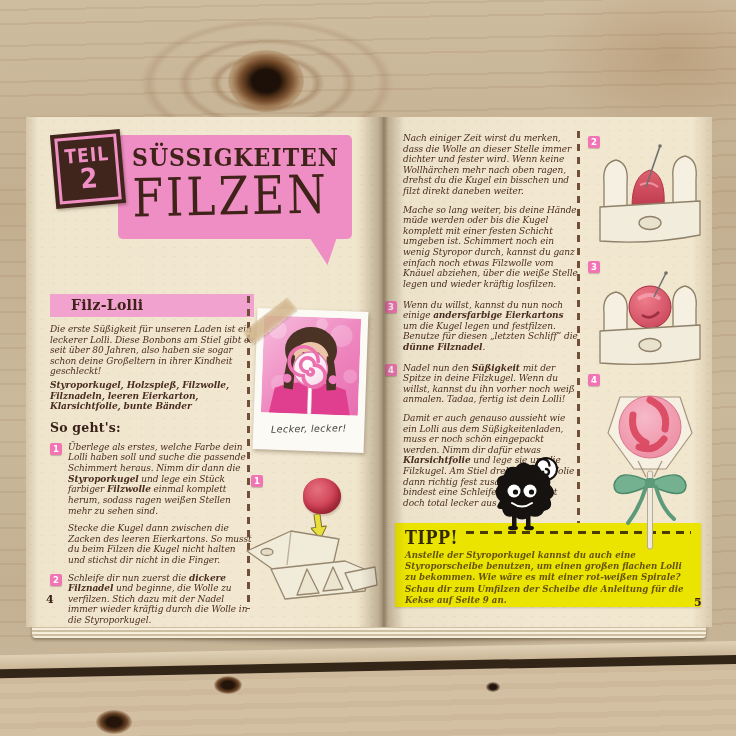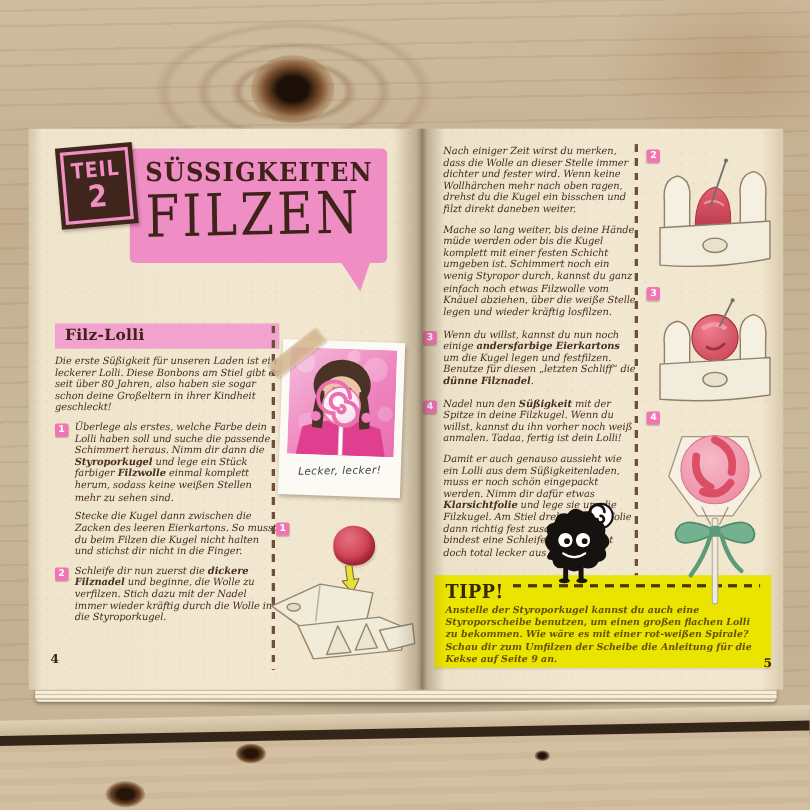--- a/index.html
+++ b/index.html
@@ -47,21 +47,21 @@
   
   .teil-badge{left:27px;top:15px;width:70px;height:74px;background:#40251c;transform:rotate(-5deg);
      box-shadow:1px 2px 3px rgba(40,20,8,.3);display:flex;align-items:center;justify-content:center;z-index:4;}
   .teil-inner{width:56px;height:60px;border:3px solid #ef8fc3;display:flex;flex-direction:column;align-items:center;justify-content:center;color:#ef8fc3;font-family:"DejaVu Sans",sans-serif;font-weight:700;}
   .teil-l1{font-size:17px;letter-spacing:1px;line-height:1;transform:scaleY(1.15);}
   .teil-l2{font-size:25px;line-height:1;margin-top:2px;transform:scaleY(1.1);}
   .bubble{left:92px;top:18px;width:234px;height:104px;background:#ee8ec4;border-radius:5px;padding:8px 0 0 14px;box-sizing:border-box;z-index:3;}
   .bubble-tail{left:277px;top:120px;width:34px;height:28px;background:#ee8ec4;clip-path:polygon(18% 0,100% 0,72% 100%);z-index:3;}
   .title1{font-size:22px;font-weight:700;letter-spacing:1px;color:#3f2318;transform:scaleY(1.08);transform-origin:left top;}
   .title2{font-size:44px;font-weight:400;letter-spacing:3px;color:#3f2318;line-height:1;margin-top:3px;transform:scaleY(1.2) rotate(-1deg);transform-origin:left top;}
-  .filz-bar{background:#f2a2cf;height:23px;line-height:23px;padding-left:9px;font-size:14px;font-weight:700;color:#3f2318;letter-spacing:.3px;}
+  .filz-bar{background:#f2a2cf;height:23px;line-height:23px;padding-left:21px;font-size:14px;font-weight:700;color:#3f2318;letter-spacing:.3px;}
   .lcol{left:24px;top:177px;width:204px;color:#4a2c20;}
   .body-txt{font-style:italic;font-size:9px;line-height:1.18;letter-spacing:-0.1px;}
   .body-txt b{font-weight:700;}
   .intro{margin-top:7px;font-weight:500;}
   .hdr{font-size:12.5px;font-weight:700;color:#3a2118;margin-top:8px;letter-spacing:.2px;}
   .materials{margin-top:3px;font-weight:700;}
   .lstep{display:flex;gap:6px;margin-top:7px;}
   .subpara{margin-left:18px;margin-top:7px;}
   .num-badge{flex-shrink:0;width:12px;height:12px;background:#f175b5;color:#fff;
      font-family:"DejaVu Sans",sans-serif;font-weight:700;font-size:8.5px;line-height:12px;text-align:center;
@@ -136,23 +136,25 @@
     <div class="abs teil-badge">
       <div class="teil-inner">
         <div class="teil-l1">TEIL</div>
         <div class="teil-l2">2</div>
       </div>
     </div>
 
     <div class="abs lcol">
       <div class="filz-bar">Filz-Lolli</div>
       <div class="body-txt intro">Die erste Süßigkeit für unseren Laden ist ein leckerer Lolli. Diese Bonbons am Stiel gibt es seit über 80 Jahren, also haben sie sogar schon deine Großeltern in ihrer Kindheit geschleckt!</div>
+      <div class="body-txt materials">Styroporkugel, Holzspieß, Filzwolle, Filznadeln, leeren Eierkarton, Klarsichtfolie, bunte Bänder</div>
+      <div class="hdr">So geht's:</div>
       <div class="lstep">
         <div class="num-badge">1</div>
-        <div class="body-txt"><span>Überlege als erstes, welche Farbe dein Lolli haben soll und suche die passende Schimmert heraus. Nimm dir dann die </span><b>Styroporkugel</b><span> und lege ein Stück farbiger </span><b>Filzwolle</b><span> einmal komplett herum, sodass keine weißen Stellen mehr zu sehen sind.</span></div>
+        <div class="body-txt"><span>Überlege als erstes, welche Farbe dein Lolli haben soll und suche die passende Schimmert heraus. Nimm dir dann die </span><b>Styroporkugel</b><span> und lege ein Stück farbiger </span><b>Filzwolle</b><span> einmal komplett herum, sodass ragen weißen Stellen mehr zu sehen sind.</span></div>
       </div>
       <div class="body-txt subpara">Stecke die Kugel dann zwischen die Zacken des leeren Eierkartons. So musst du beim Filzen die Kugel nicht halten und stichst dir nicht in die Finger.</div>
       <div class="lstep">
         <div class="num-badge">2</div>
         <div class="body-txt"><span>Schleife dir nun zuerst die </span><b>dickere Filznadel</b><span> und beginne, die Wolle zu verfilzen. Stich dazu mit der Nadel immer wieder kräftig durch die Wolle in die Styroporkugel.</span></div>
       </div>
     </div>
 
     <div class="abs divider-v div-left"></div>
 

